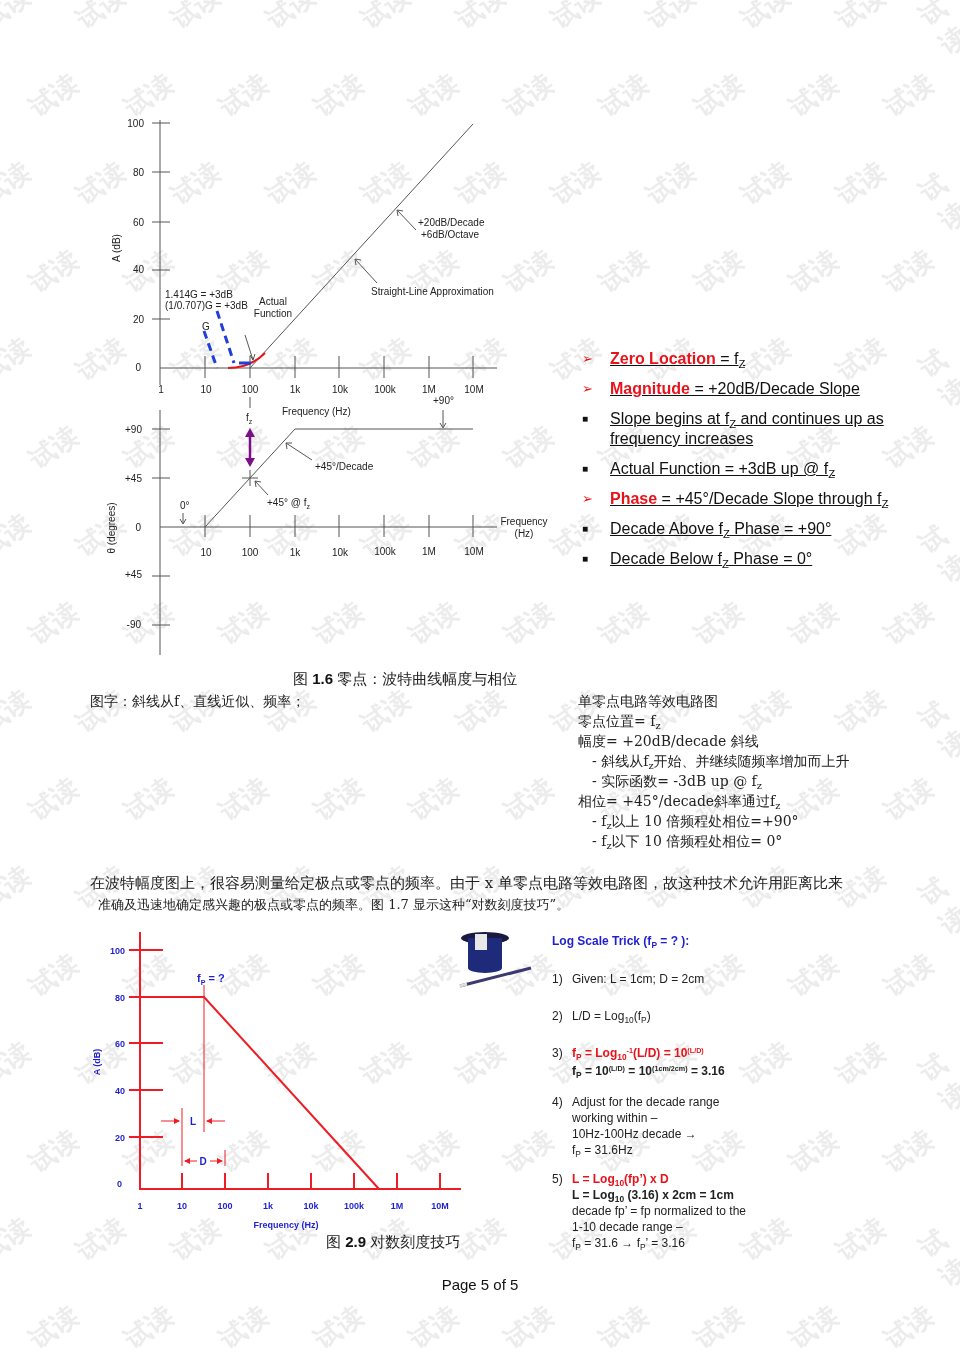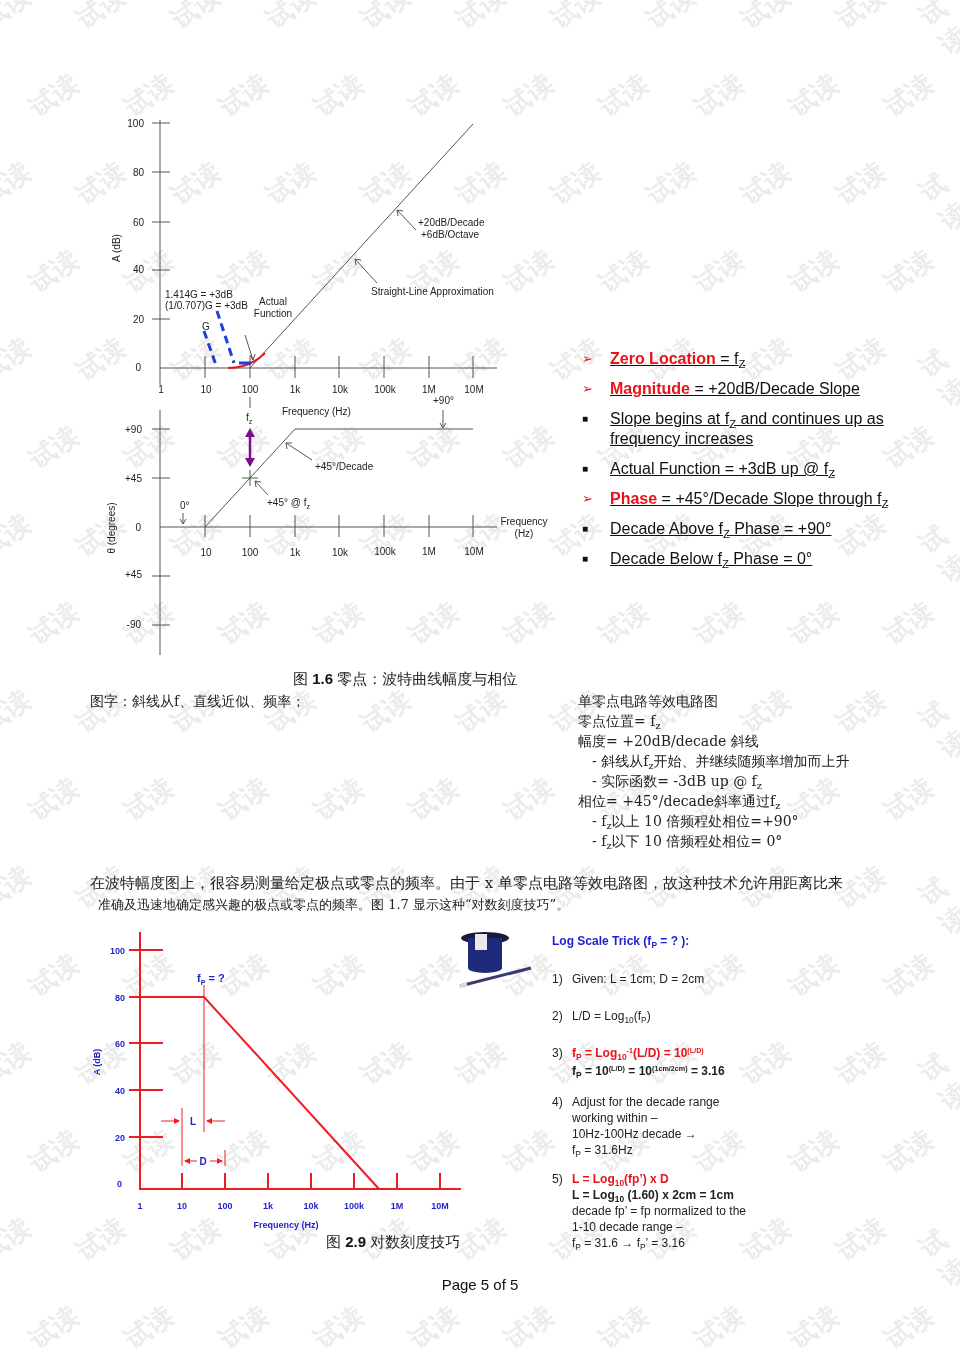--- a/index.html
+++ b/index.html
@@ -484,20 +484,20 @@
     <span class="num">4)</span>
     <span class="body">Adjust for the decade range</span>
     <span class="body" style="top:16px">working within –</span>
     <span class="body" style="top:32px">10Hz-100Hz decade →</span>
     <span class="body" style="top:48px"><span>f</span><sub>P</sub><span> = 31.6Hz</span></span>
   </div>
 
   <div class="trick" style="left:552px;top:1171px">
     <span class="num">5)</span>
     <span class="body bred"><span>L = Log</span><sub>10</sub><span>(fp’) x D</span></span>
-    <span class="body bblk" style="top:16px"><span>L = Log</span><sub>10</sub><span> (1.60) x 2cm = 1cm</span></span>
+    <span class="body bblk" style="top:16px"><span>L = Log</span><sub>10</sub><span> (3.16) x 2cm = 1cm</span></span>
     <span class="body" style="top:32px">decade fp’ = fp normalized to the</span>
     <span class="body" style="top:48px">1-10 decade range –</span>
     <span class="body" style="top:64px"><span>f</span><sub>P</sub><span> = 31.6 → f</span><sub>P</sub><span>’ = 3.16</span></span>
   </div>
 </div>
 
 <div class="abs" style="left:0;width:960px;top:1276px;text-align:center;font-size:15px;color:#111">Page 5 of 5</div>
 
 </body></html>

